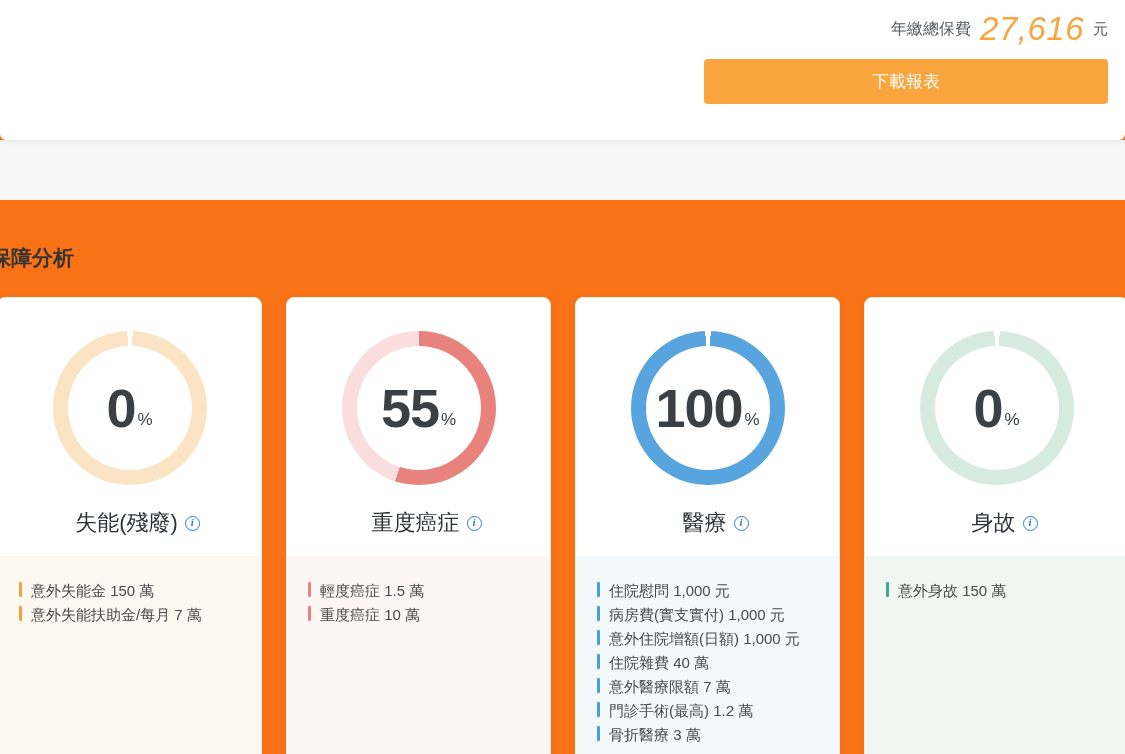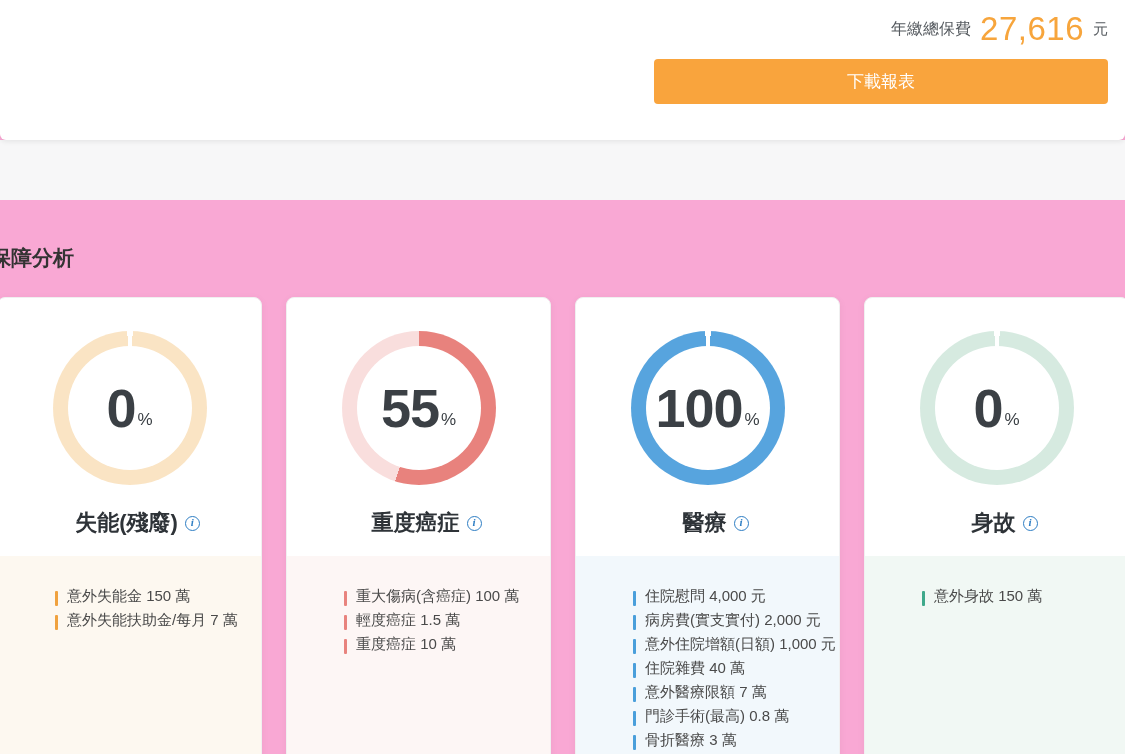--- a/index.html
+++ b/index.html
@@ -1,28 +1,28 @@
 <!DOCTYPE html>
 <html><head>
 <meta charset="utf-8">
 <style>
   * { margin:0; padding:0; box-sizing:border-box; }
   html,body { width:1125px; height:754px; }
   body { font-family:"Liberation Sans","DejaVu Sans",sans-serif; background:#fff; }
 
-  .page { position:relative; width:1125px; height:754px; overflow:hidden; background:#f9a8d4; }
+  .page { position:relative; width:1125px; height:754px; overflow:hidden; background:#f97316; }
 
   
   .header-panel { position:absolute; left:0; top:0; width:100%; height:140px; background:#fff;
     border-radius:0 0 6px 6px; box-shadow:0 2px 5px rgba(0,0,0,0.07); z-index:2; }
   .premium-row { position:absolute; top:10px; right:17px; display:flex; align-items:center; gap:9px; }
   .premium-label { font-size:16px; color:#555a5f; }
-  .premium-value { font-size:33px; color:#F7A53C; font-weight:500; letter-spacing:.5px; }
+  .premium-value { font-size:33px; color:#F7A53C; font-weight:500; letter-spacing:.5px;font-style:italic; }
   .premium-unit { font-size:15px; color:#555a5f; }
-  .download-button { position:absolute; top:59px; right:17px; width:454px; height:45px;
+  .download-button { position:absolute; top:59px; right:17px; width:404px; height:45px;
     background:#F9A43D; border:none; border-radius:4px; color:#fff; font-size:17px; cursor:pointer;
     font-family:inherit; }
 
   
   .gray-strip { position:absolute; top:140px; left:0; width:100%; height:60px; background:#f7f7f8; }
 
   
   .section-title { position:absolute; left:-10px; top:244px; font-size:21px; font-weight:700; color:#333; }
 
   .cards { position:absolute; left:-3px; top:297px; display:flex; gap:24px; }
@@ -31,29 +31,29 @@
 
   .chart-area { position:relative; height:258px; flex:none; }
   .donut { position:absolute; left:50%; top:33px; margin-left:-77px; width:154px; height:154px; border-radius:50%; }
   .donut::before { content:""; position:absolute; inset:15px; background:#fff; border-radius:50%; }
   .percent { position:absolute; inset:0; display:flex; align-items:center; justify-content:center; }
   .percent-number { font-size:54px; font-weight:600; color:#3B4045; letter-spacing:-1px; }
   .percent-unit { font-size:17px; color:#3B4045; margin-top:24px; margin-left:2px; }
 
   .card-title-row { position:absolute; left:0; right:0; top:210px; display:flex; align-items:center;
     justify-content:center; gap:7px; }
-  .card-title { font-size:22px; font-weight:700; color:#2E3338;margin-left:16px; }
+  .card-title { font-size:22px; font-weight:400; color:#2E3338;margin-left:16px; }
   .info-icon { width:15px; height:15px; border:1.5px solid #2E7EC4; border-radius:50%; color:#2E7EC4;
     display:inline-flex; align-items:center; justify-content:center; cursor:pointer; flex:none;
     font-family:"Liberation Serif","DejaVu Serif",serif; font-style:italic; font-weight:700; font-size:11px;
     line-height:1; padding-bottom:1px; }
   .info-icon::before { content:"i"; }
 
   .card-list { flex:1; background:var(--list-bg,#fafafa); padding:26px 14px 0 21px; }
-  .list-item { display:flex; align-items:flex-end; height:24px;margin-left:36px; }
+  .list-item { display:flex; align-items:flex-start; height:24px; }
   .item-bar { width:3px; height:15px; border-radius:1px; background:var(--accent,#999); margin-right:9px; flex:none; }
   .item-text { font-size:15px; color:#4a4a4a; white-space:nowrap; }
 </style>
 </head>
 <body>
 
 <div class="page">
 
   <div class="header-panel">
     <div class="premium-row">
@@ -104,24 +104,20 @@
           </div>
         </div>
         <div class="card-title-row">
           <span class="card-title">重度癌症</span>
           <span class="info-icon"></span>
         </div>
       </div>
       <div class="card-list">
           <div class="list-item">
           <span class="item-bar"></span>
-          <span class="item-text">重大傷病(含癌症) 100 萬</span>
-        </div>
-          <div class="list-item">
-          <span class="item-bar"></span>
           <span class="item-text">輕度癌症 1.5 萬</span>
         </div>
           <div class="list-item">
           <span class="item-bar"></span>
           <span class="item-text">重度癌症 10 萬</span>
         </div>
         </div>
     </div>
 
     <div class="card" style="--accent: #4A9FDB; --list-bg: #F2F8FC;">
@@ -133,41 +129,41 @@
           </div>
         </div>
         <div class="card-title-row">
           <span class="card-title">醫療</span>
           <span class="info-icon"></span>
         </div>
       </div>
       <div class="card-list">
           <div class="list-item">
           <span class="item-bar"></span>
-          <span class="item-text">住院慰問 4,000 元</span>
+          <span class="item-text">住院慰問 1,000 元</span>
         </div>
           <div class="list-item">
           <span class="item-bar"></span>
-          <span class="item-text">病房費(實支實付) 2,000 元</span>
+          <span class="item-text">病房費(實支實付) 1,000 元</span>
         </div>
           <div class="list-item">
           <span class="item-bar"></span>
           <span class="item-text">意外住院增額(日額) 1,000 元</span>
         </div>
           <div class="list-item">
           <span class="item-bar"></span>
           <span class="item-text">住院雜費 40 萬</span>
         </div>
           <div class="list-item">
           <span class="item-bar"></span>
           <span class="item-text">意外醫療限額 7 萬</span>
         </div>
           <div class="list-item">
           <span class="item-bar"></span>
-          <span class="item-text">門診手術(最高) 0.8 萬</span>
+          <span class="item-text">門診手術(最高) 1.2 萬</span>
         </div>
           <div class="list-item">
           <span class="item-bar"></span>
           <span class="item-text">骨折醫療 3 萬</span>
         </div>
         </div>
     </div>
 
     <div class="card" style="--accent: #3FA98B; --list-bg: #F1F8F4;">
       <div class="chart-area">

